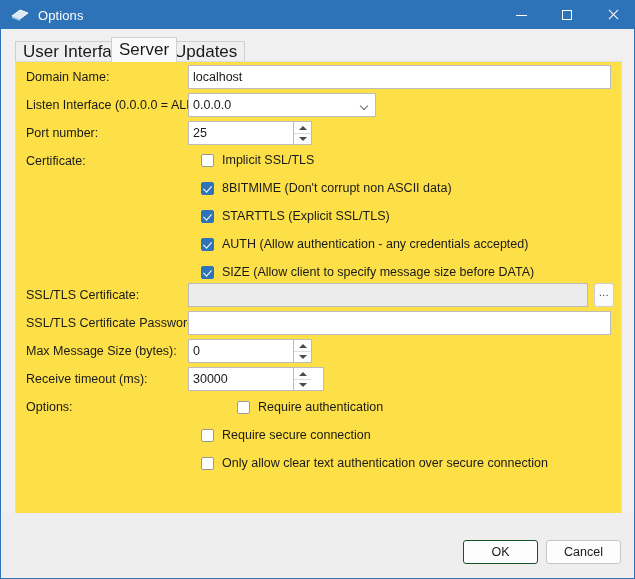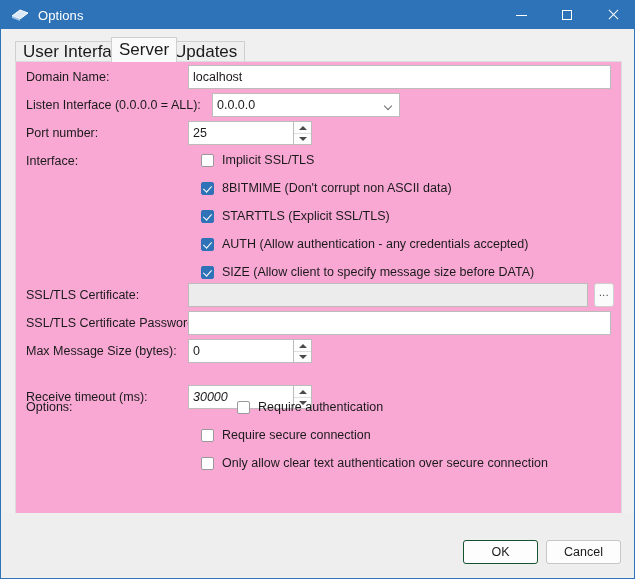--- a/index.html
+++ b/index.html
@@ -111,21 +111,21 @@
     z-index: 3;
     bottom: 0;
   }
 
   
   #panel {
     position: absolute;
     left: 14px; top: 60px;
     width: 607px; height: 453px;
     box-sizing: border-box;
-    background: #f9a8d4;
+    background: #fde047;
     border: 1px solid #dcdcdc;
     border-top: none;
   }
   #panel-topline {
     position: absolute;
     left: 14px; top: 60px;
     width: 607px; height: 1px;
     background: #dcdcdc;
   }
 
@@ -163,21 +163,20 @@
   }
   .combo {
     position: absolute;
     box-sizing: border-box;
     background: #ffffff;
     border: 1px solid #bcbcbc;
     height: 24px;
     line-height: 22px;
     font-size: 12.5px;
     padding: 0 4px;
-    margin-left: 24px;
   }
   .chev {
     position: absolute;
     right: 7px; top: 9px;
     width: 7px; height: 7px;
   }
   .chev::before {
     content: "";
     position: absolute;
     left: 0; top: 0;
@@ -345,21 +344,21 @@
               <div class="tri-up"></div>
             </div>
           <div class="half bottom">
               <div class="tri-dn"></div>
             </div>
         </div>
       </div>
     </div>
 
     <div class="row" style="top:88px;">
-      <div class="lbl">Interface:</div>
+      <div class="lbl">Certificate:</div>
     </div>
     <div class="cbrow" style="top:90px;text-align:center;">
       <div class="cb"></div>
       <div class="cblabel">Implicit SSL/TLS</div>
     </div>
     <div class="cbrow" style="top:118px;">
       <div class="cb on"></div>
       <div class="cblabel">8BITMIME (Don't corrupt non ASCII data)</div>
     </div>
     <div class="cbrow" style="top:146px;">
@@ -394,24 +393,24 @@
           <div class="half">
               <div class="tri-up"></div>
             </div>
           <div class="half bottom">
               <div class="tri-dn"></div>
             </div>
         </div>
       </div>
     </div>
 
-    <div class="row" style="top:324px;">
+    <div class="row" style="top:306px;">
       <div class="lbl">Receive timeout (ms):</div>
       <div class="spinwrap" style="left:172px; width:124px;">
-        <input class="fld" style="left: 0px; top: 0px; width: 124px; font-style: italic;" type="text" value="30000">
+        <input class="fld" style="left: 0px; top: 0px; width: 136px;" type="text" value="30000">
         <div class="spin" style="right:1px; top:1px;">
           <div class="half">
               <div class="tri-up"></div>
             </div>
           <div class="half bottom">
               <div class="tri-dn"></div>
             </div>
         </div>
       </div>
     </div>

